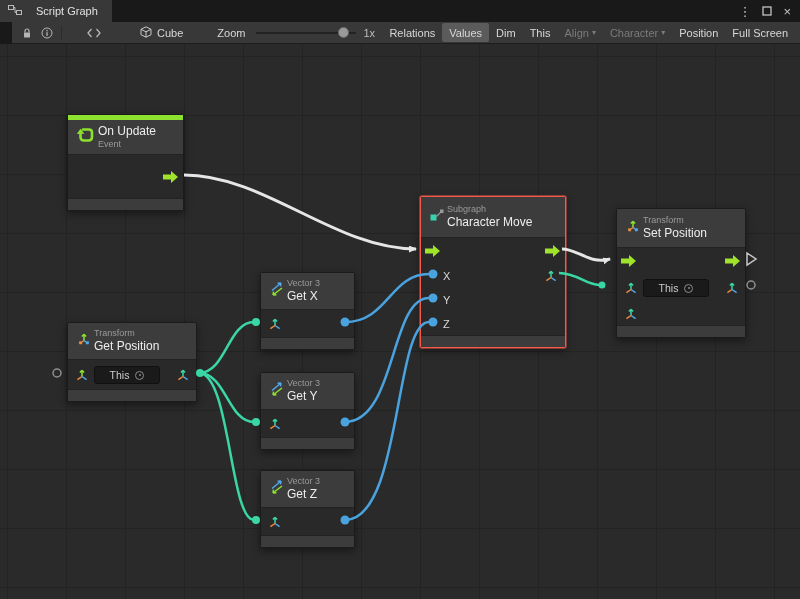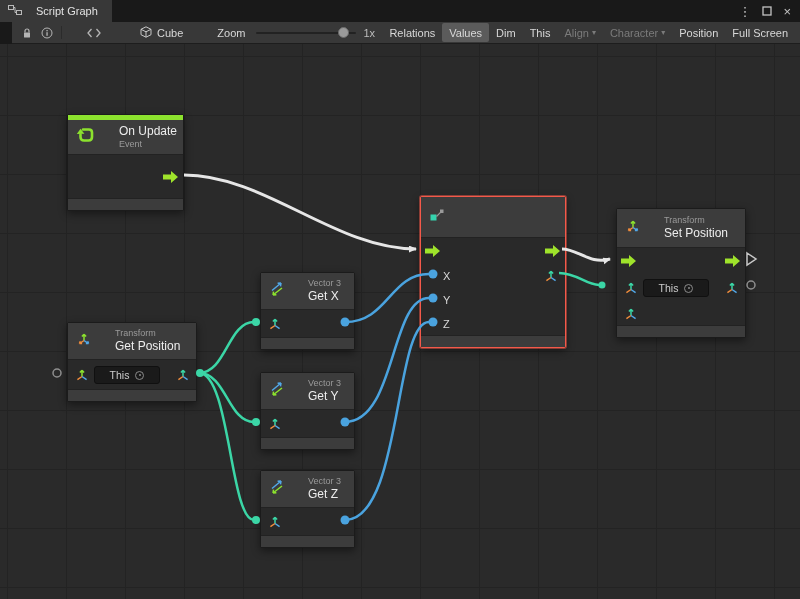--- a/index.html
+++ b/index.html
@@ -31,21 +31,21 @@
   .canvas { position:absolute; top:44px; left:0; width:800px; height:555px; background:#2a2a2a;
     background-image: linear-gradient(#232323 1px, transparent 1px), linear-gradient(90deg, #232323 1px, transparent 1px);
     background-size:59px 59px; background-position:7px 12px; overflow:hidden; }
   .wires { position:absolute; inset:0; z-index:5; pointer-events:none; }
 
   
   .node { position:absolute; background:#2e2e2e; border:1px solid #1b1b1b; border-radius:2px;
           box-shadow:0 3px 8px rgba(0,0,0,.45); z-index:2; }
   .node.selected { border:1px solid #f4594a; box-shadow:0 0 0 1px rgba(244,89,74,.5), 0 3px 8px rgba(0,0,0,.45); }
   .node-accent { height:5px; background:#8ce22e; }
-  .node-header { background:#3c3c3c; display:flex; align-items:center; gap:23px; padding:0 8px; }
+  .node-header { background:#3c3c3c; display:flex; align-items:center; gap:2px; padding:0 8px; }
   .node-cat { font-size:9px; color:#9a9a9a; line-height:1.25; }
   .node-title { font-size:12px; color:#ededed; line-height:1.25; white-space:nowrap; }
   .node-body { position:relative; background:#292929; border-top:1px solid #222; }
   .node-footer { height:12px; background:#3c3c3c; border-top:1px solid #222; }
   .abs { position:absolute; }
   .port-label { position:absolute; left:22px; height:14px; line-height:14px; font-size:11px; color:#d8d8d8; }
   .this-field { position:absolute; height:18px; background:#1a1a1a; border:1px solid #101010; border-radius:3px;
                 display:flex; align-items:center; justify-content:center; padding:0 6px; font-size:10.5px; color:#cccccc; }
   .target-ic { width:9px; height:9px; border:1px solid #8a8a8a; border-radius:50%; position:relative; flex:none; margin-left:6px; }
   .target-ic::after { content:''; position:absolute; inset:2.5px; background:#8a8a8a; border-radius:50%; }
@@ -263,20 +263,24 @@
 
   <div class="node selected" style="left:420px;top:152px;width:146px;">
     <div class="node-header" style="height:40px;">
       <span>
         <svg width="16" height="16" viewBox="0 0 16 16">
             <rect x="1.5" y="7.5" width="6" height="6" fill="#35D3AE"></rect>
             <path d="M7.5 9.5 L12 4.8" stroke="#9a9a9a" stroke-width="1.2"></path>
             <rect x="11" y="2.5" width="3.5" height="3.5" fill="#9a9a9a"></rect>
           </svg>
       </span>
+      <div>
+        <div class="node-cat">Subgraph</div>
+        <div class="node-title">Character Move</div>
+      </div>
     </div>
     <div class="node-body" style="height:98px;">
       <svg class="abs" style="left:4px;top:7px;" width="16" height="12" viewBox="0 0 16 12">
           <polygon points="0,3.5 8,3.5 8,0 15,6 8,12 8,8.5 0,8.5" fill="#9FE32B"></polygon>
         </svg>
       <svg class="abs" style="right:4px;top:7px;" width="16" height="12" viewBox="0 0 16 12">
           <polygon points="0,3.5 8,3.5 8,0 15,6 8,12 8,8.5 0,8.5" fill="#9FE32B"></polygon>
         </svg>
       <span class="abs" style="right:6px;top:30px;">
         <svg width="16" height="16" viewBox="0 0 16 16">

